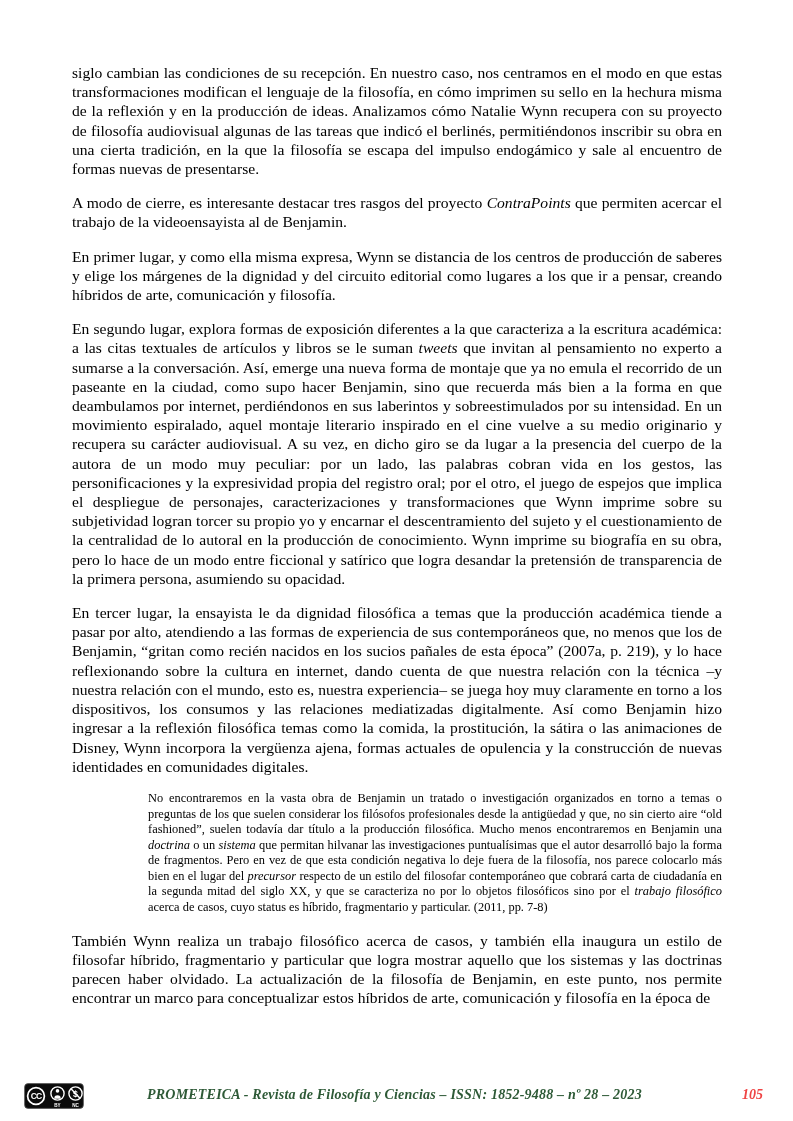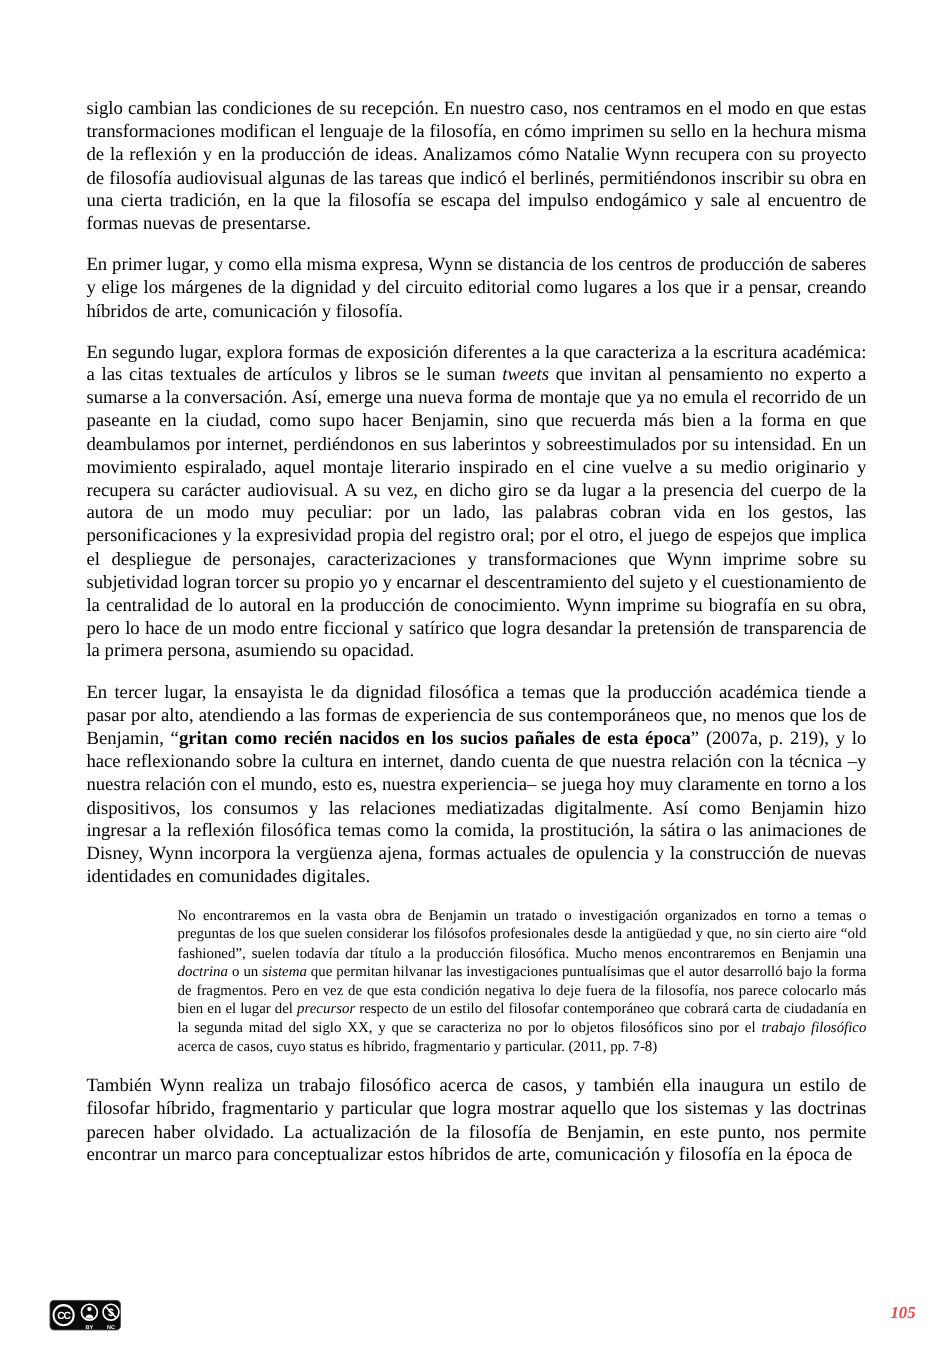--- a/index.html
+++ b/index.html
@@ -5,39 +5,39 @@
   * { margin:0; padding:0; box-sizing:border-box; }
   html, body { background:#ffffff; }
   body {
     width:793px; height:1121px;
     position:relative;
     font-family:"Liberation Serif", serif;
     color:#000;
     overflow:hidden;
   }
   .page { position:absolute; inset:0; background:#ffffff; }
-  .body-text { position:absolute; left:72px; top:81px; width:650px; }
+  .body-text { position:absolute; left:72px; top:63px; width:650px; }
   .para {
     font-size:15.6px;
     line-height:19.2px;
     text-align:justify;
     margin-bottom:15px;
   }
   .quote {
     display:block;
     font-size:12.4px;
     line-height:15.6px;
     text-align:justify;
     margin:12px 0 15px 76px;
   }
   .it { font-style:italic; }
-  .bd { font-weight:bold; }
+  .bd { font-weight:normal; }
   .footer {
     position:absolute;
-    left:41px; right:28px; bottom:11px;
+    left:24px; right:28px; bottom:11px;
     height:30px;
   }
   .cc-badge { position:absolute; left:0; bottom:1px; width:60px; height:26px; }
   .footer-center {
     position:absolute; left:0; right:0; bottom:7px;
     text-align:center;
     font-weight:bold; font-style:italic;
     font-size:14px;
     letter-spacing:0.2px;
   }
@@ -47,20 +47,21 @@
     font-size:14px;
   }
 </style>
 </head>
 <body>
 
 <div class="page">
 
   <main class="body-text">
     <p class="para"><span>siglo cambian las condiciones de su recepción. En nuestro caso, nos centramos en el modo en que estas transformaciones modifican el lenguaje de la filosofía, en cómo imprimen su sello en la hechura misma de la reflexión y en la producción de ideas. Analizamos cómo Natalie Wynn recupera con su proyecto de filosofía audiovisual algunas de las tareas que indicó el berlinés, permitiéndonos inscribir su obra en una cierta tradición, en la que la filosofía se escapa del impulso endogámico y sale al encuentro de formas nuevas de presentarse.</span></p>
+    <p class="para"><span>A modo de cierre, es interesante destacar tres rasgos del proyecto </span><span class="it">ContraPoints</span><span> que permiten acercar el trabajo de la videoensayista al de Benjamin.</span></p>
     <p class="para"><span>En primer lugar, y como ella misma expresa, Wynn se distancia de los centros de producción de saberes y elige los márgenes de la dignidad y del circuito editorial como lugares a los que ir a pensar, creando híbridos de arte, comunicación y filosofía.</span></p>
     <p class="para"><span>En segundo lugar, explora formas de exposición diferentes a la que caracteriza a la escritura académica: a las citas textuales de artículos y libros se le suman </span><span class="it">tweets</span><span> que invitan al pensamiento no experto a sumarse a la conversación. Así, emerge una nueva forma de montaje que ya no emula el recorrido de un paseante en la ciudad, como supo hacer Benjamin, sino que recuerda más bien a la forma en que deambulamos por internet, perdiéndonos en sus laberintos y sobreestimulados por su intensidad. En un movimiento espiralado, aquel montaje literario inspirado en el cine vuelve a su medio originario y recupera su carácter audiovisual. A su vez, en dicho giro se da lugar a la presencia del cuerpo de la autora de un modo muy peculiar: por un lado, las palabras cobran vida en los gestos, las personificaciones y la expresividad propia del registro oral; por el otro, el juego de espejos que implica el despliegue de personajes, caracterizaciones y transformaciones que Wynn imprime sobre su subjetividad logran torcer su propio yo y encarnar el descentramiento del sujeto y el cuestionamiento de la centralidad de lo autoral en la producción de conocimiento. Wynn imprime su biografía en su obra, pero lo hace de un modo entre ficcional y satírico que logra desandar la pretensión de transparencia de la primera persona, asumiendo su opacidad.</span></p>
     <p class="para"><span>En tercer lugar, la ensayista le da dignidad filosófica a temas que la producción académica tiende a pasar por alto, atendiendo a las formas de experiencia de sus contemporáneos que, no menos que los de Benjamin, “</span><span class="bd">gritan como recién nacidos en los sucios pañales de esta época</span><span>” (2007a, p. 219), y lo hace reflexionando sobre la cultura en internet, dando cuenta de que nuestra relación con la técnica –y nuestra relación con el mundo, esto es, nuestra experiencia– se juega hoy muy claramente en torno a los dispositivos, los consumos y las relaciones mediatizadas digitalmente. Así como Benjamin hizo ingresar a la reflexión filosófica temas como la comida, la prostitución, la sátira o las animaciones de Disney, Wynn incorpora la vergüenza ajena, formas actuales de opulencia y la construcción de nuevas identidades en comunidades digitales.</span></p>
     <blockquote class="quote"><span>No encontraremos en la vasta obra de Benjamin un tratado o investigación organizados en torno a temas o preguntas de los que suelen considerar los filósofos profesionales desde la antigüedad y que, no sin cierto aire “old fashioned”, suelen todavía dar título a la producción filosófica. Mucho menos encontraremos en Benjamin una </span><span class="it">doctrina</span><span> o un </span><span class="it">sistema</span><span> que permitan hilvanar las investigaciones puntualísimas que el autor desarrolló bajo la forma de fragmentos. Pero en vez de que esta condición negativa lo deje fuera de la filosofía, nos parece colocarlo más bien en el lugar del </span><span class="it">precursor</span><span> respecto de un estilo del filosofar contemporáneo que cobrará carta de ciudadanía en la segunda mitad del siglo XX, y que se caracteriza no por lo objetos filosóficos sino por el </span><span class="it">trabajo filosófico</span><span> acerca de casos, cuyo status es híbrido, fragmentario y particular. (2011, pp. 7-8)</span></blockquote>
     <p class="para"><span>También Wynn realiza un trabajo filosófico acerca de casos, y también ella inaugura un estilo de filosofar híbrido, fragmentario y particular que logra mostrar aquello que los sistemas y las doctrinas parecen haber olvidado. La actualización de la filosofía de Benjamin, en este punto, nos permite encontrar un marco para conceptualizar estos híbridos de arte, comunicación y filosofía en la época de</span></p>
   </main>
 
   <footer class="footer">
 
     <svg class="cc-badge" viewBox="0 0 60 26" xmlns="http://www.w3.org/2000/svg">
@@ -76,18 +77,19 @@
       </g>
       <text x="33.5" y="24.2" text-anchor="middle" font-family="Liberation Sans, sans-serif" font-size="4.6" font-weight="bold" fill="#ffffff">BY</text>
       <g>
         <circle cx="51.5" cy="10.5" r="6.6" fill="none" stroke="#ffffff" stroke-width="1.4"></circle>
         <text x="51.5" y="13.6" text-anchor="middle" font-family="Liberation Sans, sans-serif" font-size="8.8" font-weight="bold" fill="#ffffff">$</text>
         <line x1="47" y1="5.7" x2="56" y2="15.3" stroke="#ffffff" stroke-width="1.3"></line>
       </g>
       <text x="51.5" y="24.2" text-anchor="middle" font-family="Liberation Sans, sans-serif" font-size="4.6" font-weight="bold" fill="#ffffff">NC</text>
     </svg>
 
+    <div class="footer-center footer-green" style="color: rgb(46, 90, 55);">PROMETEICA - Revista de Filosofía y Ciencias – ISSN: 1852-9488 – nº 28 – 2023</div>
 
     <div class="footer-page footer-green" style="color: #ef4444;">105</div>
 
   </footer>
 
 </div>
 
 </body></html>

